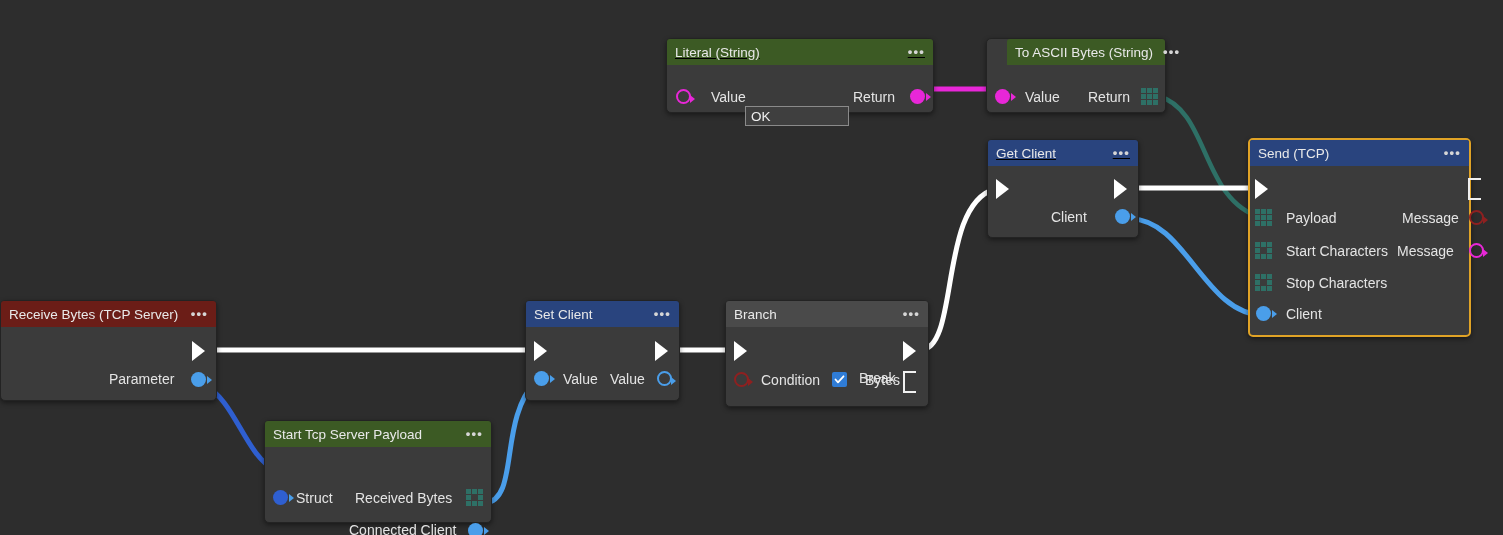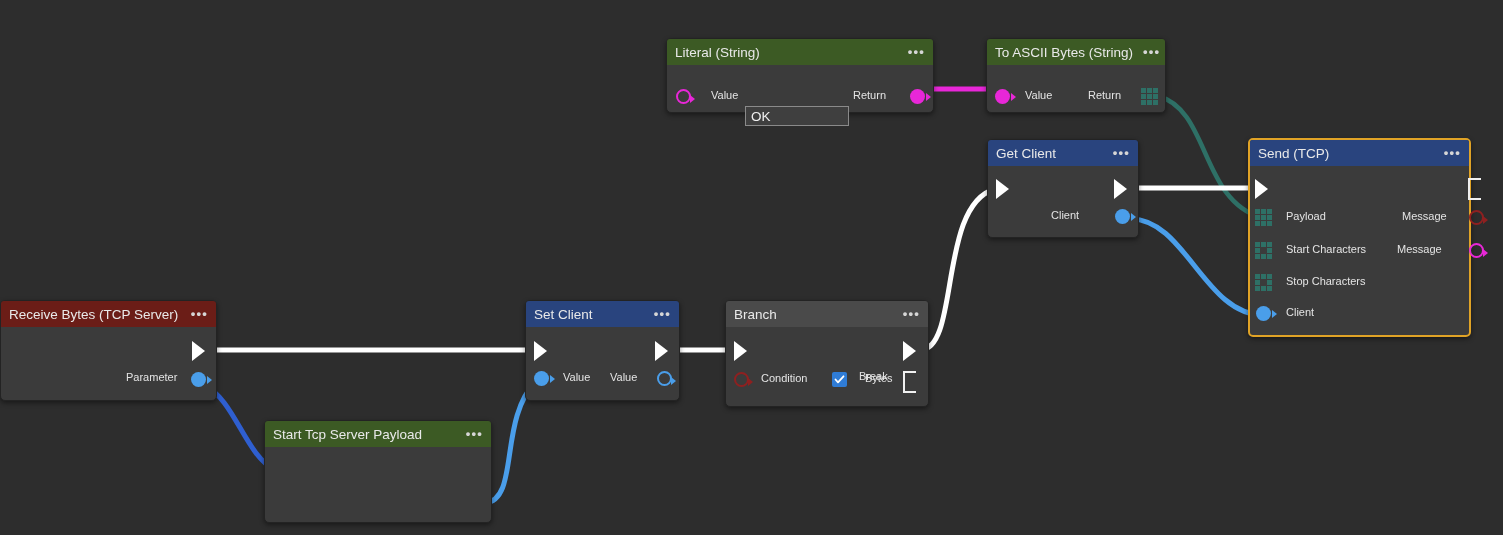--- a/index.html
+++ b/index.html
@@ -29,21 +29,21 @@
   .node-title{
     color:#e9e9e9;font-size:13.5px;white-space:nowrap;
     flex:0 0 auto;
   }
   .dots{
     margin-left:auto;padding-left:10px;color:#d6d6d6;
     font-size:13px;letter-spacing:1.2px;line-height:10px;
     font-weight:bold;flex:0 0 auto;
   }
   .node-body{position:relative;}
-  .label{color:#e4e4e4;font-size:11px;white-space:nowrap;}
+  .label{color:#e4e4e4;font-size:14px;white-space:nowrap;}
   .label.left{position:absolute;}
   .label.right{position:absolute;}
 
   
   .port{position:absolute;display:flex;align-items:center;justify-content:center;}
 
   .exec{width:0;height:0;border-top:10px solid transparent;border-bottom:10px solid transparent;border-left:13px solid #fff;}
   .exec-hollow{
     width:11px;height:18px;border:2px solid #f0f0f0;border-right:none;
     position:relative;
@@ -114,40 +114,40 @@
 
     <path d="M 212 350 L 532 350" stroke="#ffffff" stroke-width="5" fill="none"></path>
 
     <path d="M 204 385 C 235 400 245 455 275 470" stroke="#2f5fd0" stroke-width="5" fill="none"></path>
 
     <path d="M 485 503 C 520 500 498 420 536 381" stroke="#4a9eea" stroke-width="5" fill="none"></path>
 
     <path d="M 674 350 L 734 350" stroke="#ffffff" stroke-width="5" fill="none"></path>
   </svg>
 
-  <div class="node" style="left:666px;top:38px;width:268px;height:75px;">
+  <div class="node" style="left:666px;top:38px;width:268px;height:75px;text-decoration:underline;">
     <div class="node-header" style="background:#3c5a24;">
       <span class="node-title">Literal (String)</span>
       <span class="dots">•••</span>
     </div>
     <div class="node-body" style="height:47px;">
       <span class="port" style="left:9px;top:24px;">
         <span class="ring magenta"></span>
       </span>
       <span class="label left" style="left:44px;top:24px;">Value</span>
       <span class="textbox" style="left:78px;top:41px;width:104px;">OK</span>
       <span class="label right" style="left:186px;top:24px;">Return</span>
       <span class="port" style="left:243px;top:24px;">
         <span class="dot magenta"></span>
       </span>
     </div>
   </div>
 
   <div class="node" style="left:986px;top:38px;width:180px;height:75px;">
-    <div class="node-header" style="background:#3c5a24;">
+    <div class="node-header" style="background:#3c5a24;margin-left:20px;">
       <span class="node-title">To ASCII Bytes (String)</span>
       <span class="dots">•••</span>
     </div>
     <div class="node-body" style="height:47px;">
       <span class="port" style="left:8px;top:24px;">
         <span class="dot magenta"></span>
       </span>
       <span class="label left" style="left:38px;top:24px;">Value</span>
       <span class="label right" style="left:101px;top:24px;">Return</span>
       <span class="port" style="left:154px;top:23px;">
@@ -160,21 +160,21 @@
             <i></i>
             <i></i>
             <i></i>
             <i></i>
           </span>
       </span>
     </div>
   </div>
 
   <div class="node" style="left:987px;top:139px;width:152px;height:99px;">
-    <div class="node-header" style="background:#29447e;">
+    <div class="node-header" style="background:#29447e;text-decoration:underline;">
       <span class="node-title">Get Client</span>
       <span class="dots">•••</span>
     </div>
     <div class="node-body" style="height:71px;">
       <span class="port" style="left:8px;top:13px;">
         <span class="exec"></span>
       </span>
       <span class="port" style="left:126px;top:13px;">
         <span class="exec"></span>
       </span>
@@ -260,31 +260,55 @@
 
   <div class="node" style="left:0px;top:300px;width:217px;height:101px;">
     <div class="node-header" style="background:#6b1d17;">
       <span class="node-title">Receive Bytes (TCP Server)</span>
       <span class="dots">•••</span>
     </div>
     <div class="node-body" style="height:73px;">
       <span class="port" style="left:191px;top:14px;">
         <span class="exec"></span>
       </span>
-      <span class="label right" style="left:108px;top:44px;margin-left:17px;">Parameter</span>
+      <span class="label right" style="left:108px;top:44px;">Parameter</span>
       <span class="port" style="left:190px;top:45px;">
         <span class="dot blue"></span>
       </span>
     </div>
   </div>
 
   <div class="node" style="left:264px;top:420px;width:228px;height:103px;">
     <div class="node-header" style="background:#3c5a24;">
       <span class="node-title">Start Tcp Server Payload</span>
       <span class="dots">•••</span>
+    </div>
+    <div class="node-body" style="height:75px;">
+      <span class="port" style="left:8px;top:43px;">
+        <span class="dot blue" style="background:#2f5fd0;"></span>
+      </span>
+      <span class="label left" style="left:31px;top:43px;">Struct</span>
+      <span class="label right" style="left:90px;top:43px;">Received Bytes</span>
+      <span class="port" style="left:201px;top:42px;">
+        <span class="grid hollow">
+            <i></i>
+            <i></i>
+            <i></i>
+            <i></i>
+            <i></i>
+            <i></i>
+            <i></i>
+            <i></i>
+            <i></i>
+          </span>
+      </span>
+      <span class="label right" style="left:84px;top:75px;">Connected Client</span>
+      <span class="port" style="left:203px;top:76px;">
+        <span class="dot blue"></span>
+      </span>
     </div>
   </div>
 
   <div class="node" style="left:525px;top:300px;width:155px;height:101px;">
     <div class="node-header" style="background:#29447e;">
       <span class="node-title">Set Client</span>
       <span class="dots">•••</span>
     </div>
     <div class="node-body" style="height:73px;">
       <span class="port" style="left:8px;top:14px;">

